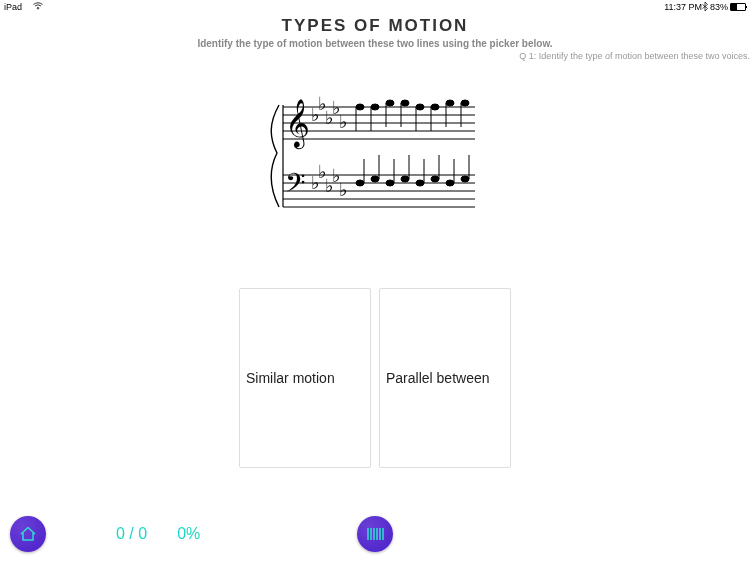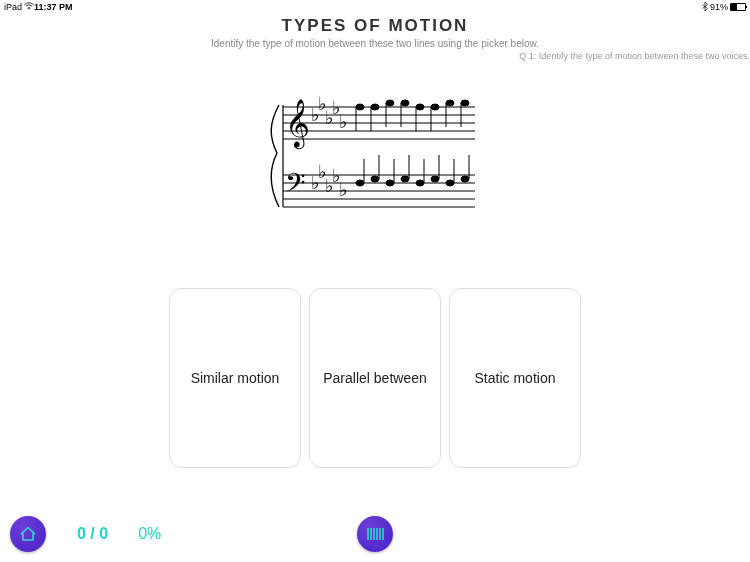--- a/index.html
+++ b/index.html
@@ -12,39 +12,39 @@
       overflow: hidden;
     }
     .status-bar {
       height: 14px;
       display: flex;
       align-items: center;
       font-size: 9px;
       padding: 0 4px;
       color: #000;
     }
-    .status-left { flex: 0 0 auto; display: flex; align-items: center; gap: 2px; }
-    .status-center { flex: 1; text-align: left; font-weight: 700; }
+    .status-left { flex: 0 0 auto; display: flex; align-items: center; gap: 11px; }
+    .status-center { flex: 1; text-align: right; font-weight: 400; }
     .status-right { flex: 0 0 auto; display: flex; align-items: center; gap: 2px; }
     .wifi-icon { display: inline-block; }
     .battery { display: inline-block; width: 16px; height: 8px; border: 1px solid #000; border-radius: 1px; position: relative; }
     .battery::after { content: ""; position: absolute; right: -2px; top: 2px; width: 1px; height: 2px; background: #000; }
     .battery-fill { position: absolute; left: 0; top: 0; bottom: 0; width: 43%; background: #000; }
     .header { text-align: center; padding-top: 2px; }
     .title {
       font-size: 17px;
       letter-spacing: 2px;
       font-weight: 700;
       color: #333;
     }
     .subtitle {
       font-size: 10px;
       color: #888;
       margin-top: 2px;
-      font-weight: 400;
+      font-weight: 700;
     }
     .question {
       font-size: 9px;
       color: #999;
       margin-top: 2px;
       font-weight: 300;
       text-align: right;
     }
     .staff-area {
       margin-top: 26px;
@@ -58,24 +58,23 @@
       right: 0;
       display: flex;
       justify-content: center;
       gap: 8px;
       padding: 0 30px;
     }
     .option-card {
       width: 132px;
       height: 180px;
       border: 1px solid #ddd;
-      border-radius: 12px;
-      display: flex;
-      align-items: center;
-      justify-content: center;
+      border-radius: 2px;
+      display: flex;
+      align-items: center;
       font-size: 14px;
       color: #222;
       font-weight: 400;
       text-align: center;
       padding: 0 6px;
       cursor: pointer;
     }
     .bottom-bar {
       position: absolute;
       bottom: 8px;
@@ -96,21 +95,21 @@
       box-shadow: 0 1px 3px rgba(0,0,0,0.3);
       cursor: pointer;
     }
     .home-btn { margin-left: 10px; }
     .keyboard-btn { position: absolute; left: 50%; transform: translateX(-50%); }
     .score-text {
       color: #1fd6c6;
       font-size: 16px;
       font-weight: 300;
     }
-    .score { margin-left: 31px; font-weight: bold; }
+    .score { margin-left: 70px; }
     .percent { margin-left: 30px; }
   </style>
 </head>
 <body>
 
 <div class="status-bar">
   <div class="status-left">
     <span>iPad</span>
     <span class="wifi-icon">
       <svg width="10" height="8" viewBox="0 0 10 8">
@@ -118,21 +117,21 @@
         </svg>
     </span>
   </div>
   <div class="status-center">11:37 PM</div>
   <div class="status-right">
     <span>
       <svg width="6" height="9" viewBox="0 0 6 9">
           <path d="M3 0 L3 9 L5.5 6.5 L0.5 2.5 M3 0 L5.5 2.5 L0.5 6.5" stroke="#000" stroke-width="0.7" fill="none"></path>
         </svg>
     </span>
-    <span>91%</span>
+    <span>83%</span>
     <span class="battery">
         <span class="battery-fill"></span>
       </span>
   </div>
 </div>
 
 <div class="header">
   <div class="title">TYPES OF MOTION</div>
   <div class="subtitle">Identify the type of motion between these two lines using the picker below.</div>
   <div class="question">Q 1: Identify the type of motion between these two voices.</div>
@@ -220,23 +219,20 @@
   </svg>
 </div>
 
 <div class="options">
   <div class="option-card">
       <span>Similar motion</span>
     </div>
   <div class="option-card">
       <span>Parallel between</span>
     </div>
-  <div class="option-card">
-      <span>Static motion</span>
-    </div>
 </div>
 
 <div class="bottom-bar">
   <div class="circle-btn home-btn">
     <svg width="18" height="18" viewBox="0 0 18 18">
       <path d="M2 9 L9 2.5 L16 9 M4 8 L4 15 L14 15 L14 8" stroke="#2de0d0" stroke-width="1.5" fill="none" stroke-linejoin="round"></path>
     </svg>
   </div>
   <span class="score-text score">0 / 0</span>
   <span class="score-text percent">0%</span>

